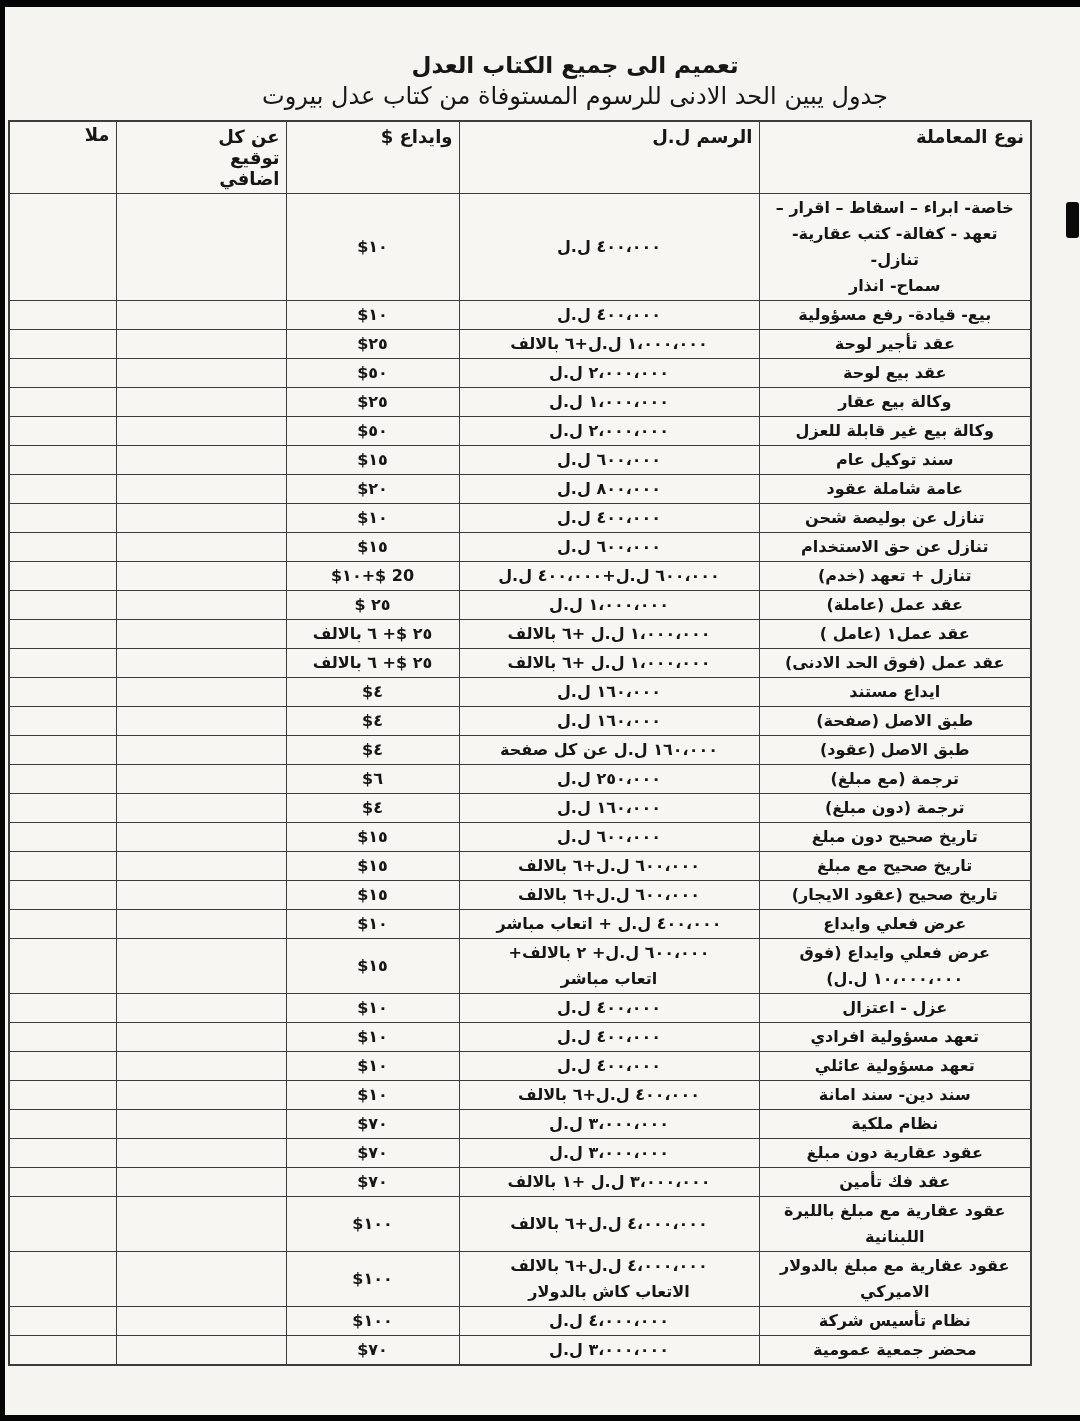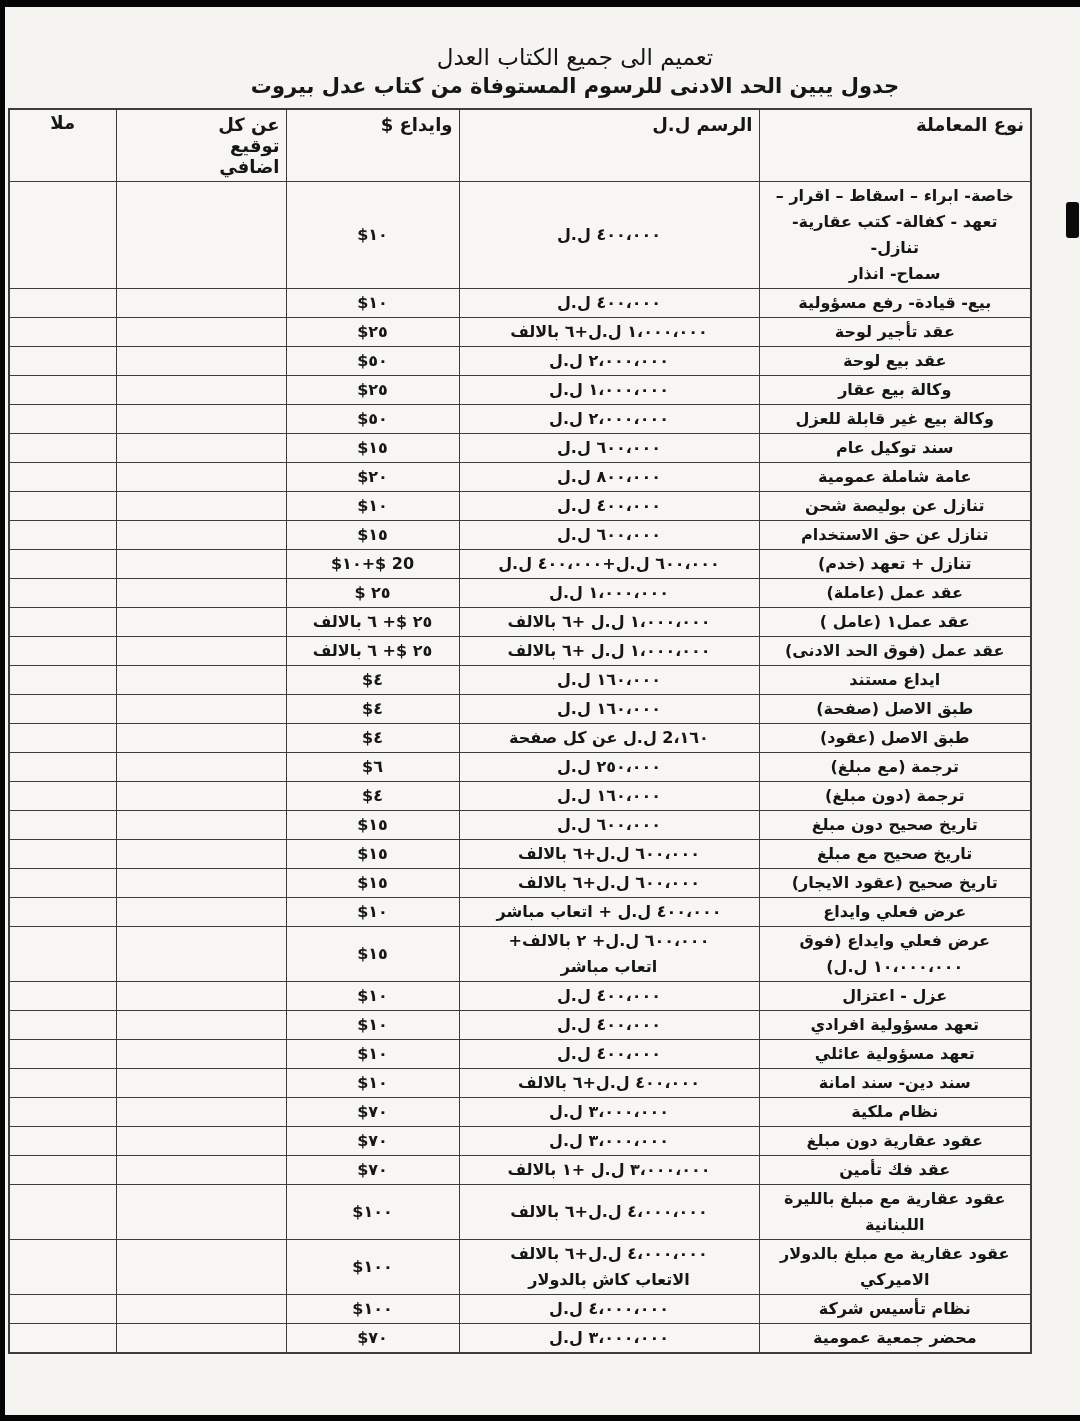--- a/index.html
+++ b/index.html
@@ -9,39 +9,39 @@
     font-family:"DejaVu Sans", sans-serif;
     color:#161616;
   }
   .edge-bar{position:absolute;background:#050505;}
   .edge-top{left:0;top:0;width:1080px;height:7px;}
   .edge-left{left:0;top:0;width:5px;height:1421px;}
   .edge-bottom{left:0;top:1415px;width:1080px;height:6px;}
   .scan-spot{position:absolute;left:1066px;top:202px;width:13px;height:36px;background:#0a0a0a;border-radius:3px;}
 
   .titles{padding:44px 0 0 70px;text-align:center;}
-  .title1{font-size:23px;font-weight:400;letter-spacing:0.2px;}
-  .title2{font-size:21px;font-weight:700;margin-top:4px;}
+  .title1{font-size:23px;font-weight:700;letter-spacing:0.2px;margin-top:8px;}
+  .title2{font-size:24px;font-weight:400;margin-top:4px;}
 
   table.fees{
     border-collapse:collapse;
     margin:10px 0 0 8px;
     width:1022px;
     table-layout:fixed;
     background:#f7f6f3;
   }
   table.fees, table.fees th, table.fees td{
     border:1px solid #3c3c3c;
   }
   table.fees{border-width:2px;}
   th{
     font-size:18px;font-weight:700;
     padding:4px 6px;height:44px;vertical-align:top;text-align:right;
   }
-  th.h-notes{text-align:center;vertical-align:top;padding-top:2px;}
+  th.h-notes{text-align:right;vertical-align:top;padding-top:2px;}
   th .wrap-narrow{display:inline-block;max-width:96px;}
   td{
     font-size:16px;font-weight:700;
     line-height:26px;
     padding:1px 6px;
     text-align:center;vertical-align:middle;
     white-space:pre-line;
     height:26px;
   }
   td.col-type{padding:1px 10px;}
@@ -125,21 +125,21 @@
         <td class="col-notes"></td>
       </tr>
       <tr>
         <td class="col-type">سند توكيل عام</td>
         <td class="col-lbp">٦٠٠،٠٠٠ ل.ل</td>
         <td class="col-usd" dir="ltr">$١٥</td>
         <td class="col-sig"></td>
         <td class="col-notes"></td>
       </tr>
       <tr>
-        <td class="col-type">عامة شاملة عمومية</td>
+        <td class="col-type">عامة شاملة عقود</td>
         <td class="col-lbp">٨٠٠،٠٠٠ ل.ل</td>
         <td class="col-usd" dir="ltr">$٢٠</td>
         <td class="col-sig"></td>
         <td class="col-notes"></td>
       </tr>
       <tr>
         <td class="col-type">تنازل عن بوليصة شحن</td>
         <td class="col-lbp">٤٠٠،٠٠٠ ل.ل</td>
         <td class="col-usd" dir="ltr">$١٠</td>
         <td class="col-sig"></td>
@@ -189,21 +189,21 @@
       </tr>
       <tr>
         <td class="col-type">طبق الاصل (صفحة)</td>
         <td class="col-lbp">١٦٠،٠٠٠ ل.ل</td>
         <td class="col-usd" dir="ltr">$٤</td>
         <td class="col-sig"></td>
         <td class="col-notes"></td>
       </tr>
       <tr>
         <td class="col-type">طبق الاصل (عقود)</td>
-        <td class="col-lbp">١٦٠،2 ل.ل عن كل صفحة</td>
+        <td class="col-lbp">١٦٠،٠٠٠ ل.ل عن كل صفحة</td>
         <td class="col-usd" dir="ltr">$٤</td>
         <td class="col-sig"></td>
         <td class="col-notes"></td>
       </tr>
       <tr>
         <td class="col-type">ترجمة (مع مبلغ)</td>
         <td class="col-lbp">٢٥٠،٠٠٠ ل.ل</td>
         <td class="col-usd" dir="ltr">$٦</td>
         <td class="col-sig"></td>
         <td class="col-notes"></td>

